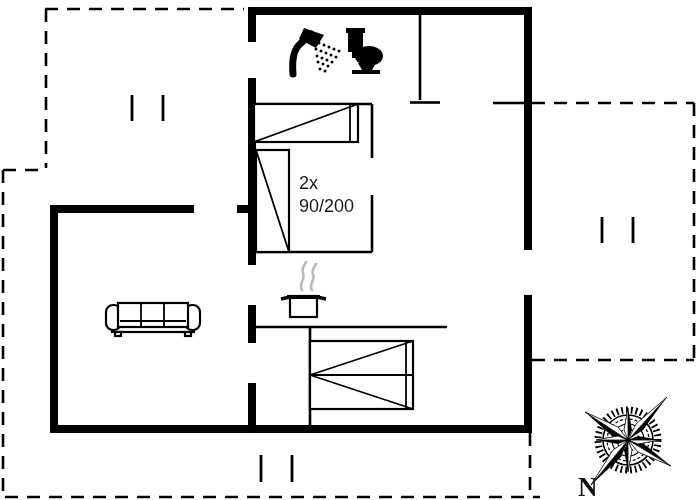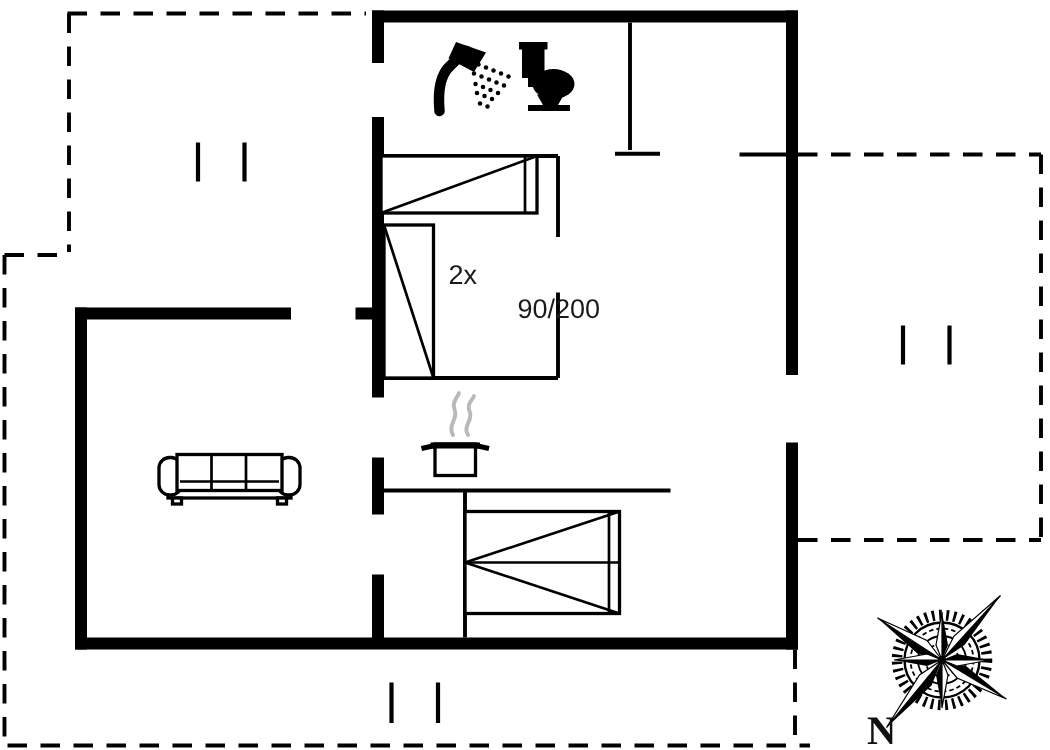--- a/index.html
+++ b/index.html
@@ -166,15 +166,15 @@
       <polygon class="wblade" points="628,472 632,450 628,440"></polygon>
       <polygon class="blk" points="660,440 638,436 628,440"></polygon>
       <polygon class="wblade" points="660,440 638,444 628,440"></polygon>
       <polygon class="blk" points="596,440 618,444 628,440"></polygon>
       <polygon class="wblade" points="596,440 618,436 628,440"></polygon>
       <circle cx="628" cy="440" r="2.6" fill="#000"></circle>
     </g>
   </svg>
 
   <div class="label" style="left:299px;top:172px;">2x</div>
-  <div class="label" style="left:299px;top:195px;margin-left:46px;">90/200</div>
+  <div class="label" style="left:299px;top:195px;">90/200</div>
   <div class="label-n" style="left:578px;top:472px;">N</div>
 </div>
 
 </body></html>

